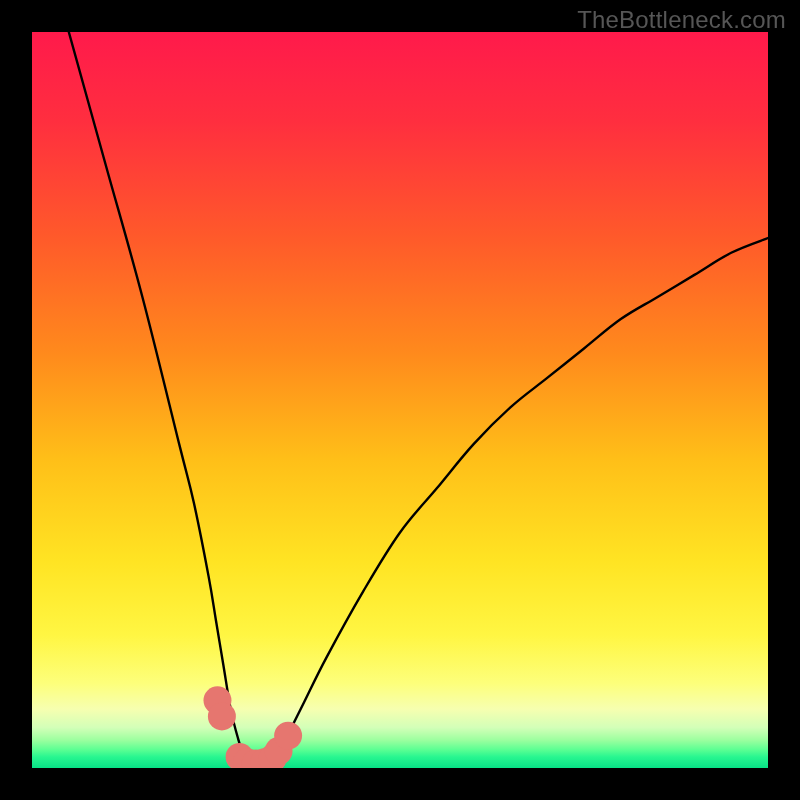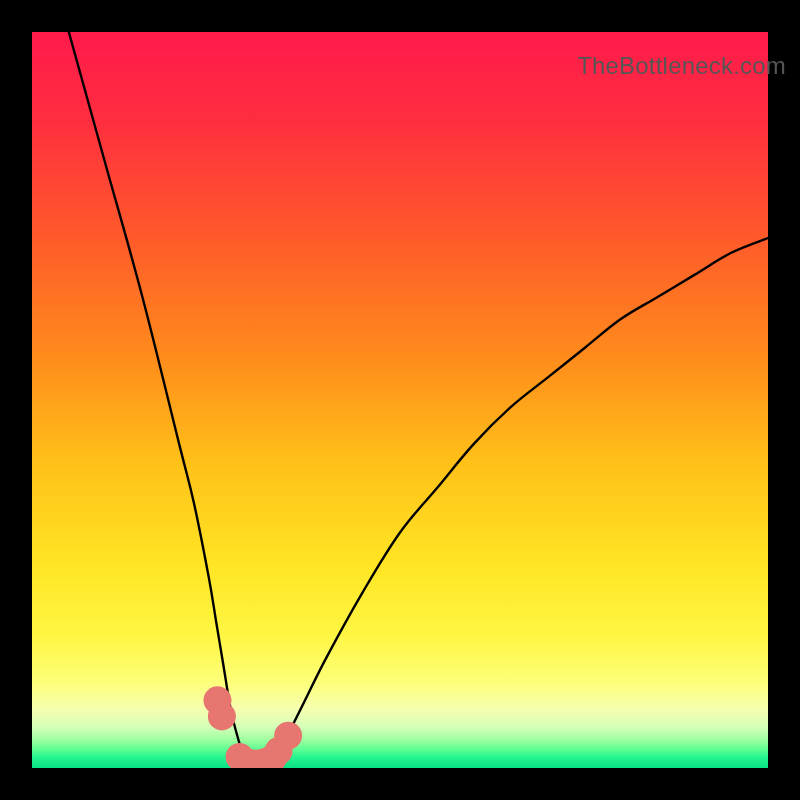--- a/index.html
+++ b/index.html
@@ -28,21 +28,20 @@
   }
   .watermark {
     position: absolute;
     top: 6px;
     right: 14px;
     font-family: Arial, Helvetica, sans-serif;
     font-size: 24px;
     font-weight: 500;
     color: #565656;
     letter-spacing: 0.2px;
-    margin-top: 46px;
   }
   svg {
     display: block;
   }
 </style>
 </head>
 <body>
 
 <div class="frame">
   <div class="plot-area">

